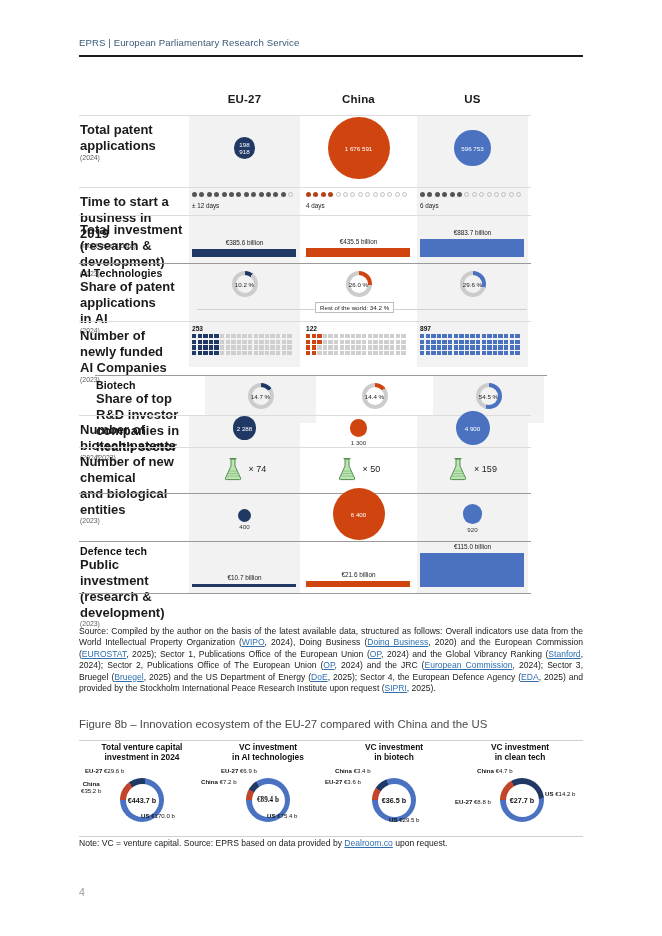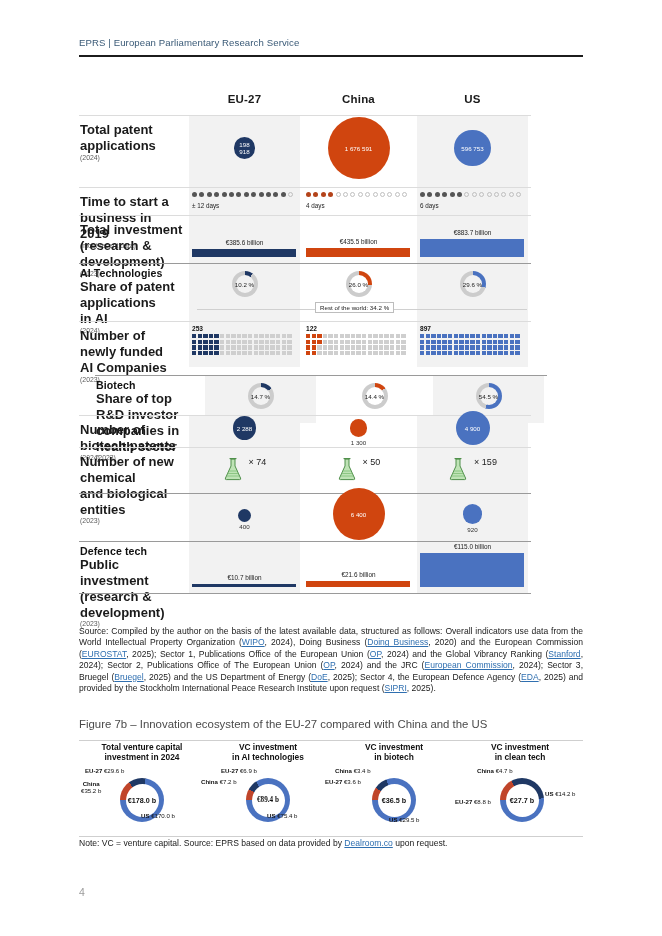--- a/index.html
+++ b/index.html
@@ -48,21 +48,21 @@
   .sq{width:4.4px;height:4.4px;}
 
   .donut{position:relative;display:inline-block;}
   .donut .val{position:absolute;left:0;right:0;top:50%;transform:translateY(-50%);
     text-align:center;font-size:6.2px;color:#222;}
 
   .rotw{position:absolute;font-size:6.2px;color:#222;background:#fff;
     border:1px solid #bdbdbd;padding:1px 4px;white-space:nowrap;}
   .rotwline{position:absolute;height:1px;background:#d0d0d0;}
 
-  .flaskrow{display:flex;justify-content:center;gap:6px;}
+  .flaskrow{display:flex;align-items:center;justify-content:center;gap:6px;}
   .xnum{font-size:9px;color:#222;}
 
   
   .src{position:absolute;left:79px;width:504px;font-size:8.55px;line-height:1.345;
     color:#1a1a1a;text-align:justify;}
   .lk{color:#2f6fb0;text-decoration:underline;}
 
   
   .vc{position:absolute;left:79px;top:740px;width:504px;height:97px;}
   .vcsep{position:absolute;left:0;width:504px;height:1px;background:#cfcfcf;}
@@ -580,30 +580,30 @@
         <div class="cell" style="left:338px;height:52px">
           <div class="bar" style="left:3px;width:104px;height:34px;background:#4a72c0;bottom:6px"></div>
           <div class="barval" style="bottom:43px;top:auto;position:absolute">€115.0 billion</div>
         </div>
       </div>
       <div style="position: absolute; left: 0px; top: 500px; width: 452px; height: 1.4px; background: rgb(154, 154, 154);"></div>
     </div>
 
   <div class="src" id="src" style="top:626px">Source: Compiled by the author on the basis of the latest available data, structured as follows: Overall indicators use data from the World Intellectual Property Organization (<span class="lk">WIPO</span>, 2024), Doing Business (<span class="lk">Doing Business</span>, 2020) and the European Commission (<span class="lk">EUROSTAT</span>, 2025); Sector 1, Publications Office of the European Union (<span class="lk">OP</span>, 2024) and the Global Vibrancy Ranking (<span class="lk">Stanford</span>, 2024); Sector 2, Publications Office of The European Union (<span class="lk">OP</span>, 2024) and the JRC (<span class="lk">European Commission</span>, 2024); Sector 3, Bruegel (<span class="lk">Bruegel</span>, 2025) and the US Department of Energy (<span class="lk">DoE</span>, 2025); Sector 4, the European Defence Agency (<span class="lk">EDA</span>, 2025) and provided by the Stockholm International Peace Research Institute upon request (<span class="lk">SIPRI</span>, 2025).</div>
 
-  <div class="figtitle" style="top:718px">Figure 7b – Innovation ecosystem of the EU-27 compared with China and the US</div>
+  <div class="figtitle" style="top:718px">Figure 8b – Innovation ecosystem of the EU-27 compared with China and the US</div>
 
   <div class="vc" id="vc">
     <div class="vcsep" style="top:0"></div>
     <div class="vcsep" style="top:96px"></div>
   <div class="vcard" style="left: 0px;">
         <div class="vctitle">Total venture capital<br>investment in 2024</div>
         <div class="vdonut" style="left:41px;top:38px;width:44px;height:44px;border-radius:50%;background:conic-gradient(from -90deg, #c0452a 0% 14.991482112436117%, #1f3864 14.991482112436117% 27.597955706984667%, #4a72c0 27.597955706984667% 100%);">
           <div style="position:absolute;left:5.5px;top:5.5px;width:33px;height:33px;border-radius:50%;background:#fff"></div>
-          <div class="val">€178.0 b</div>
+          <div class="val">€443.7 b</div>
         </div>
         <div class="vlab" style="left:6px;top:27px"><b>EU-27</b> €29.6 b</div>
         <div class="vlab" style="left:2px;top:40px;text-align:center"><b>China</b><br>€35.2 b</div>
         <div class="vlab" style="left:62px;top:72px"><b>US</b> €170.0 b</div>
       </div>
       <div class="vcard" style="left: 126px;">
         <div class="vctitle">VC investment<br>in AI technologies</div>
         <div class="vdonut" style="left:41px;top:38px;width:44px;height:44px;border-radius:50%;background:conic-gradient(from -90deg, #c0452a 0% 8.044692737430168%, #1f3864 8.044692737430168% 15.75418994413408%, #4a72c0 15.75418994413408% 100%);font-family:Liberation Serif, serif;">
           <div style="position:absolute;left:5.5px;top:5.5px;width:33px;height:33px;border-radius:50%;background:#fff"></div>
           <div class="val">€89.4 b</div>

